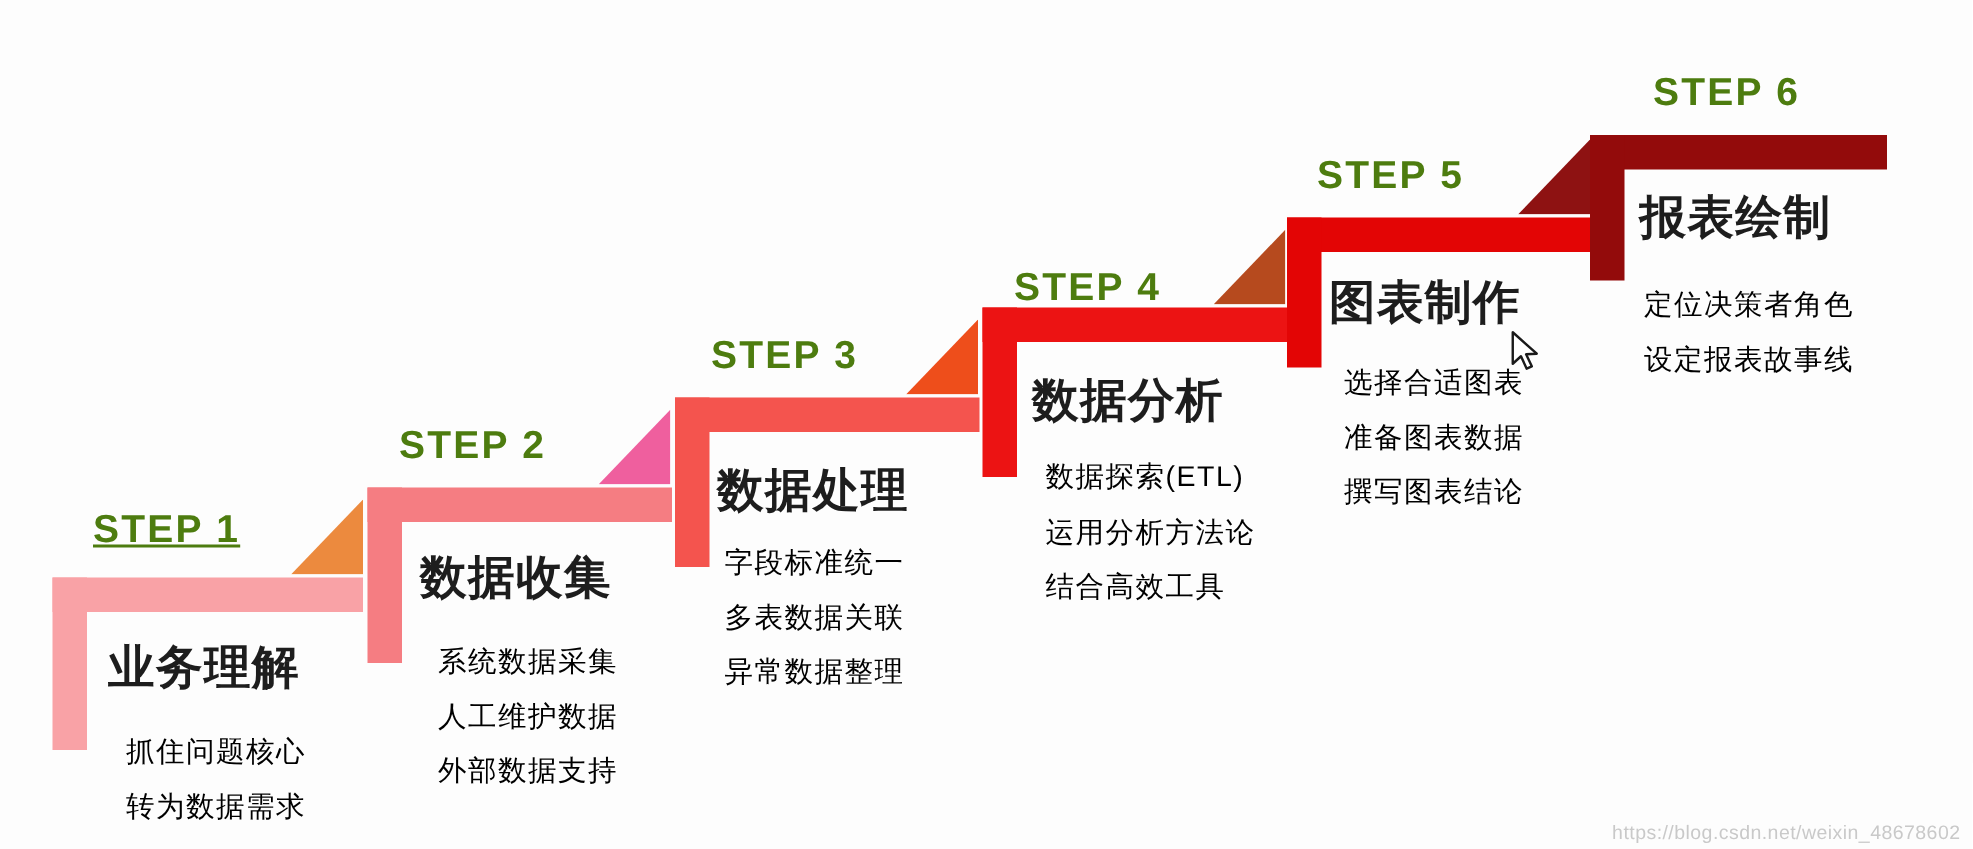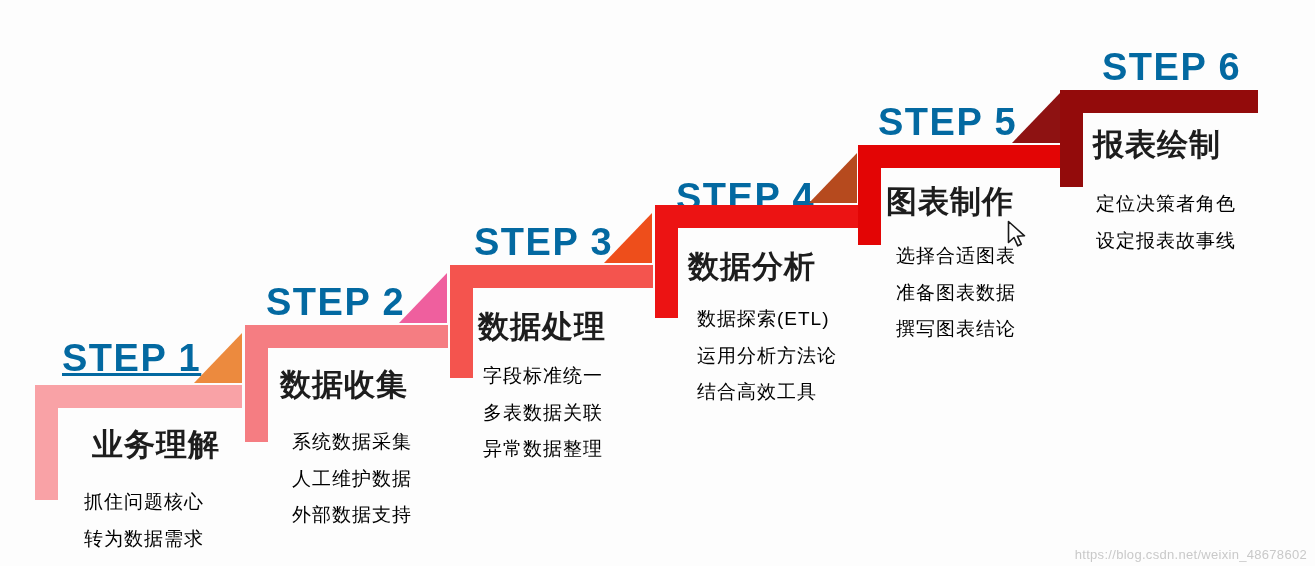--- a/index.html
+++ b/index.html
@@ -7,23 +7,23 @@
   body { font-family: "Liberation Sans", "DejaVu Sans", sans-serif; }
   .canvas {
     position: relative;
     width: 1315px;
     height: 566px;
     background: #fdfdfd;
     overflow: hidden;
   }
   .step-label {
     position: absolute;
-    font-size: 38px;
+    font-size: 26px;
     font-weight: 600;
-    color: #0369a1;
+    color: #4d7c0f;
     letter-spacing: 1.5px;
     white-space: nowrap;
   }
   .hbar { position: absolute; height: 23px; }
   .vbar { position: absolute; width: 23px; }
   .triangle {
     position: absolute;
     width: 48px;
     height: 50px;
     clip-path: polygon(0 100%, 100% 0, 100% 100%);
@@ -59,21 +59,21 @@
 </head>
 <body>
 
 <div class="canvas">
 
   <div>
     <div class="step-label" style="left:62px; top:337px;text-decoration:underline;">STEP 1</div>
     <div class="triangle" style="left: 194px; top: 333px; background: rgb(236, 138, 62);"></div>
     <div class="hbar" style="left: 35px; top: 385px; width: 207px; background: rgb(249, 162, 166);"></div>
     <div class="vbar" style="left: 35px; top: 385px; height: 115px; background: rgb(249, 162, 166);"></div>
-    <div class="step-title" style="left:72px; top:424px;margin-left:20px;">业务理解</div>
+    <div class="step-title" style="left:72px; top:424px;">业务理解</div>
     <div class="step-details" style="left:84px; top:484px;">
       <div>抓住问题核心</div>
       <div>转为数据需求</div>
     </div>
   </div>
 
   <div>
     <div class="step-label" style="left:266px; top:281px;">STEP 2</div>
     <div class="triangle" style="left: 399px; top: 273px; background: rgb(239, 95, 158);"></div>
     <div class="hbar" style="left: 245px; top: 325px; width: 203px; background: rgb(245, 125, 130);"></div>

